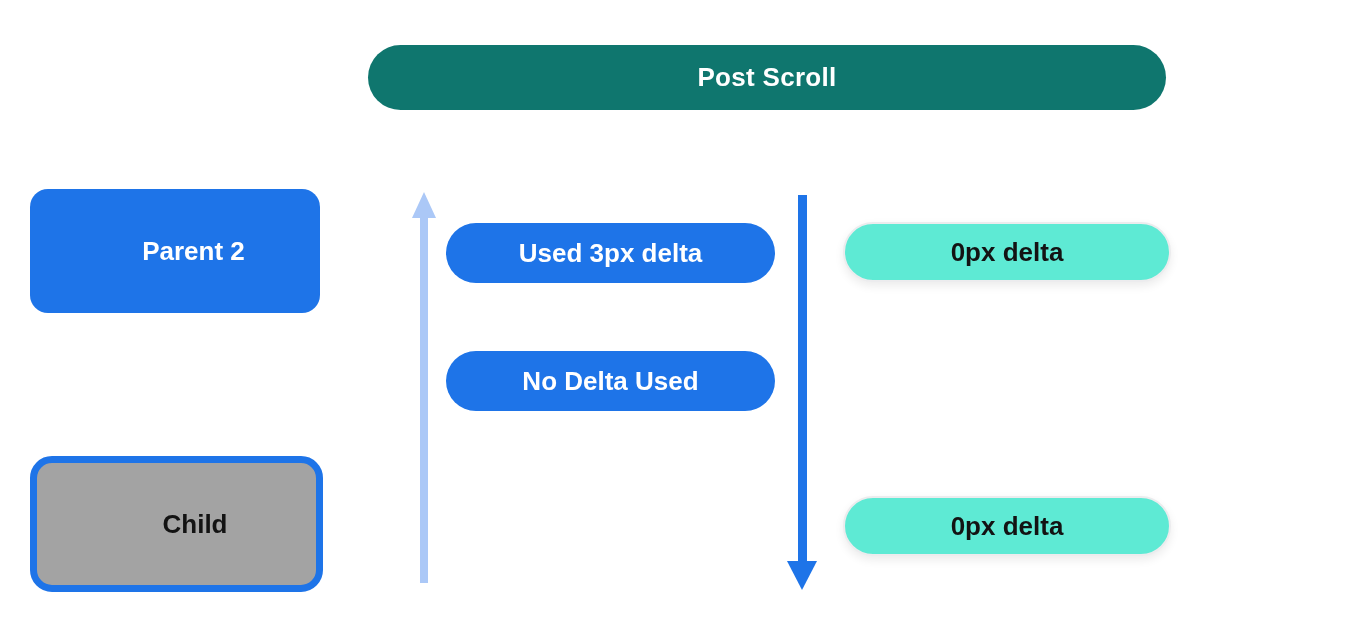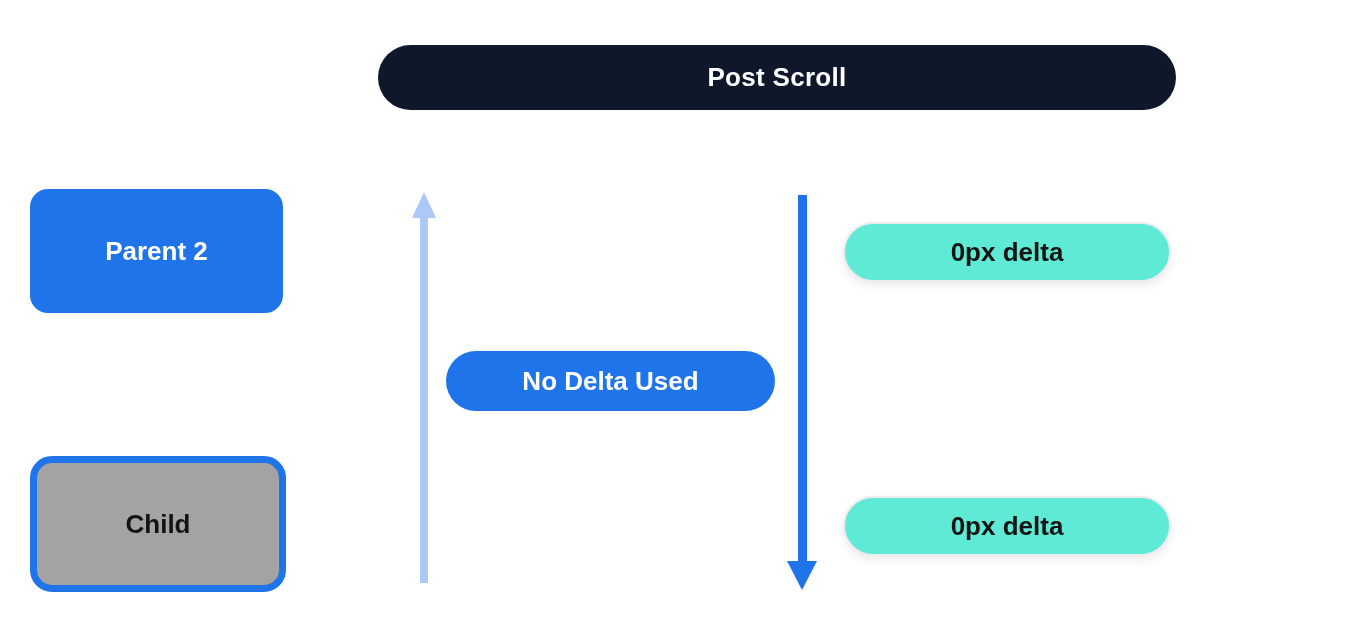--- a/index.html
+++ b/index.html
@@ -12,39 +12,40 @@
     position: relative;
     width: 1346px;
     height: 624px;
     background: #ffffff;
     overflow: hidden;
   }
 
   
   .header-pill {
     position: absolute;
-    left: 378px; top: 45px;
+    left: 368px; top: 45px;
     width: 798px; height: 65px;
-    background: #0f172a;
+    background: #0f766e;
     border-radius: 33px;
     display: flex; align-items: center; justify-content: center;
     color: #ffffff;
     font-size: 26px;
     font-weight: 700;
     letter-spacing: 0.3px;
   }
 
   
   .node-box {
     position: absolute;
     left: 30px;
     width: 253px;
     display: flex; align-items: center; justify-content: center;
     font-size: 26px;
     font-weight: 700;
+    padding-left: 37px;
   }
   .node-filled {
     background: #1e74e8;
     color: #ffffff;
     border-radius: 18px;
     height: 124px;
   }
   .node-parent2 { top: 189px; }
   .node-parent1 { top: 327px; }
   .node-outlined {
@@ -131,20 +132,21 @@
   <div class="node-box node-filled node-parent2">Parent 2</div>
 
 
   <div class="node-box node-outlined">Child</div>
 
   <div class="arrow">
     <div class="up-arrow-head"></div>
     <div class="up-arrow-shaft"></div>
   </div>
 
+  <div class="mid-pill mid-pill-1">Used 3px delta</div>
 
   <div class="mid-pill mid-pill-2">No Delta Used</div>
 
   <div class="arrow">
     <div class="down-arrow-shaft"></div>
     <div class="down-arrow-head"></div>
   </div>
 
   <div class="right-pill right-pill-1">0px delta</div>
 

